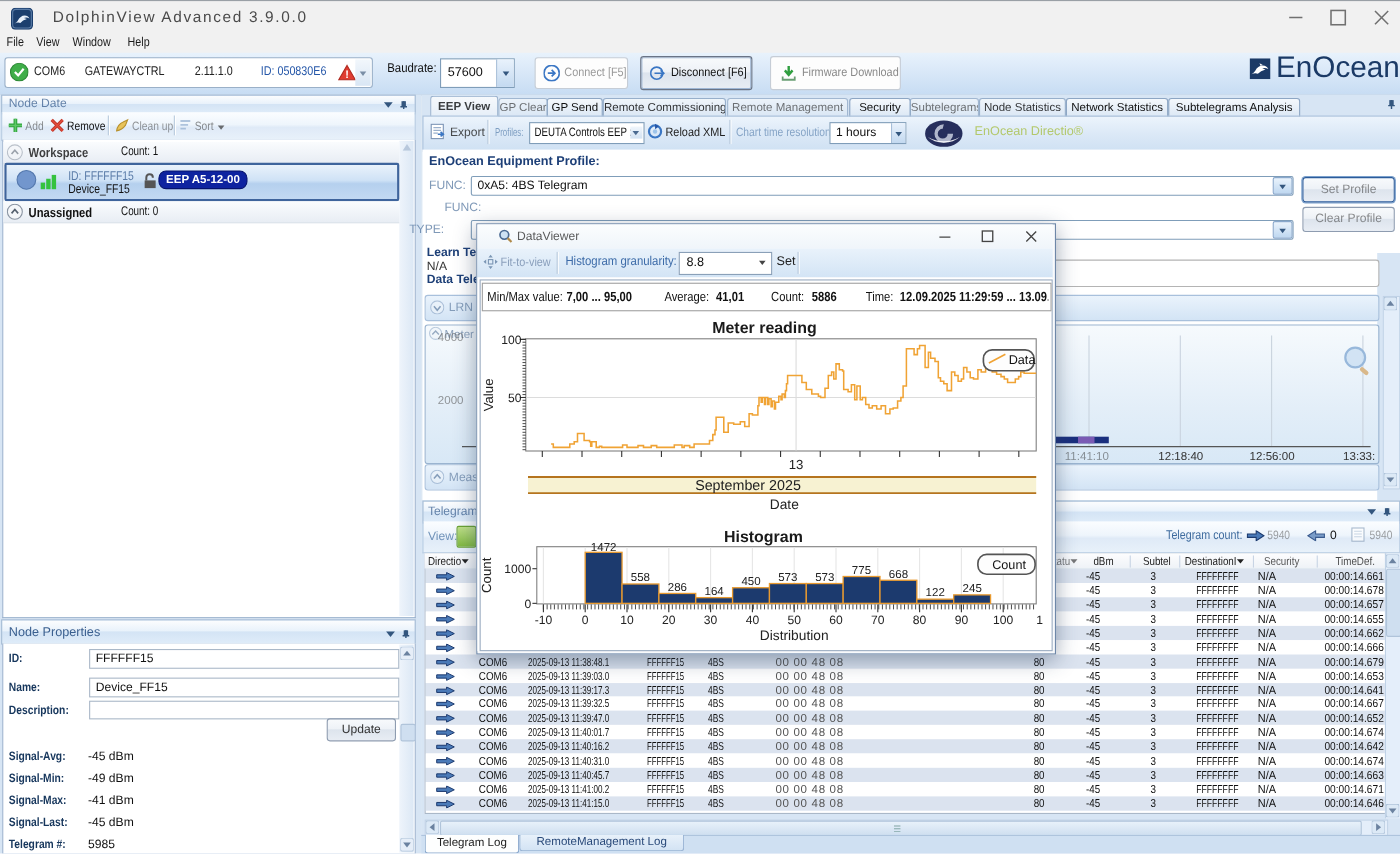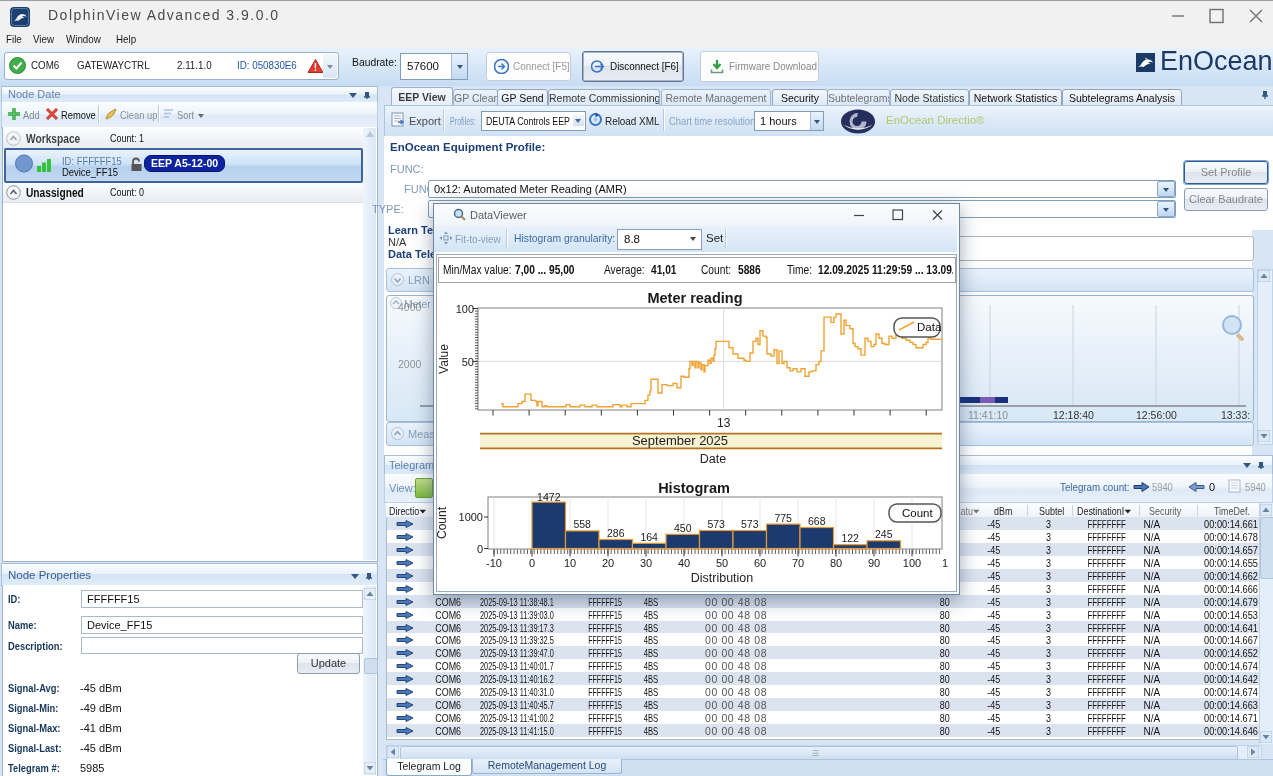--- a/index.html
+++ b/index.html
@@ -252,34 +252,34 @@
       <path d="M18 5 a8.5 8.5 0 1 0 8.5 8.5 l-5 0 a4.5 4.5 0 1 1 -4.5 -4.5 Z" fill="#c9cede" opacity=".85"></path>
       <circle cx="18" cy="13" r="3" fill="#262e5c"></circle>
       <path d="M3.5 16.5 Q18 24.5 32.5 16.5 Q27 21.5 18 21.5 Q9 21.5 3.5 16.5Z" fill="#fff" opacity=".9"></path>
     </svg>
 <div class="ab" style="left:886px;top:114px;color:#a9c04a;font-size:11.5px;opacity:.8">EnOcean Directio®</div>
 
 <div class="ab" style="left:384px;top:136px;width:889px;height:319px;background:#fff"></div>
 <div class="ab" style="left:1252px;top:230px;width:21px;height:225px;background:#d7e5f4"></div>
 <div class="ab bold" style="left:390px;top:141px;color:#1d3f77;font-size:11.5px">EnOcean Equipment Profile:</div>
 <div class="ab" style="left:390px;top:163px;color:#5577a0;opacity:.75">FUNC:</div>
+<div class="ab combo" style="left:428px;top:160px;width:746px;height:16px;border-radius:2px">
+      <div class="ab" style="left:5px;top:2px">0xA5: 4BS Telegram</div>
+      <div class="carr" style="width:16px;border:1px solid #89a8cc;border-radius:2px;background:linear-gradient(180deg,#eaf3fc,#bed7f0)"></div>
+    </div>
 <div class="ab" style="left:404px;top:183px;color:#5577a0;opacity:.75">FUNC:</div>
-<div class="ab combo" style="left:428px;top:180px;width:746px;height:16px;border-radius:2px">
-      <div class="ab" style="left:5px;top:2px">0x12: Automated Meter Reading (AMR)</div>
-      <div class="carr" style="width:16px;border:1px solid #89a8cc;border-radius:2px;background:linear-gradient(180deg,#eaf3fc,#bed7f0)"></div>
-    </div>
 <div class="ab" style="left:372px;top:203px;color:#5577a0;opacity:.75">TYPE:</div>
 <div class="ab combo" style="left:428px;top:200px;width:746px;height:16px;border-radius:2px">
       <div class="carr" style="width:16px;border:1px solid #89a8cc;border-radius:2px;background:linear-gradient(180deg,#eaf3fc,#bed7f0)"></div>
     </div>
 <div class="ab btn" style="left:1184px;top:161px;width:82px;height:21px;border-color:#2b5b9a;box-shadow:0 0 0 1px #7aa0cc">
       <div style="margin-top:4px;opacity:.55">Set Profile</div>
     </div>
 <div class="ab btn" style="left:1184px;top:188px;width:82px;height:21px">
-      <div style="margin-top:4px;opacity:.55">Clear Baudrate</div>
+      <div style="margin-top:4px;opacity:.55">Clear Profile</div>
     </div>
 
 <div class="ab bold" style="left:388px;top:224px;color:#1d3f77">Learn Telegram:</div>
 <div class="ab" style="left:388px;top:236px;color:#333">N/A</div>
 <div class="ab bold" style="left:388px;top:248px;color:#1d3f77">Data Telegram:</div>
 
 <div class="ab" style="left:500px;top:236px;width:752px;height:23px;background:#fff;border:1px solid #b4b4b4;border-radius:3px"></div>
 
 <div class="ab" style="left:386px;top:268px;width:866px;height:22px;background:linear-gradient(180deg,#eaf3fc,#d3e4f5);border:1px solid #a8c0dc;border-radius:3px"></div>
 <svg class="ab" style="left:391px;top:273px" width="13" height="13" opacity=".6">

